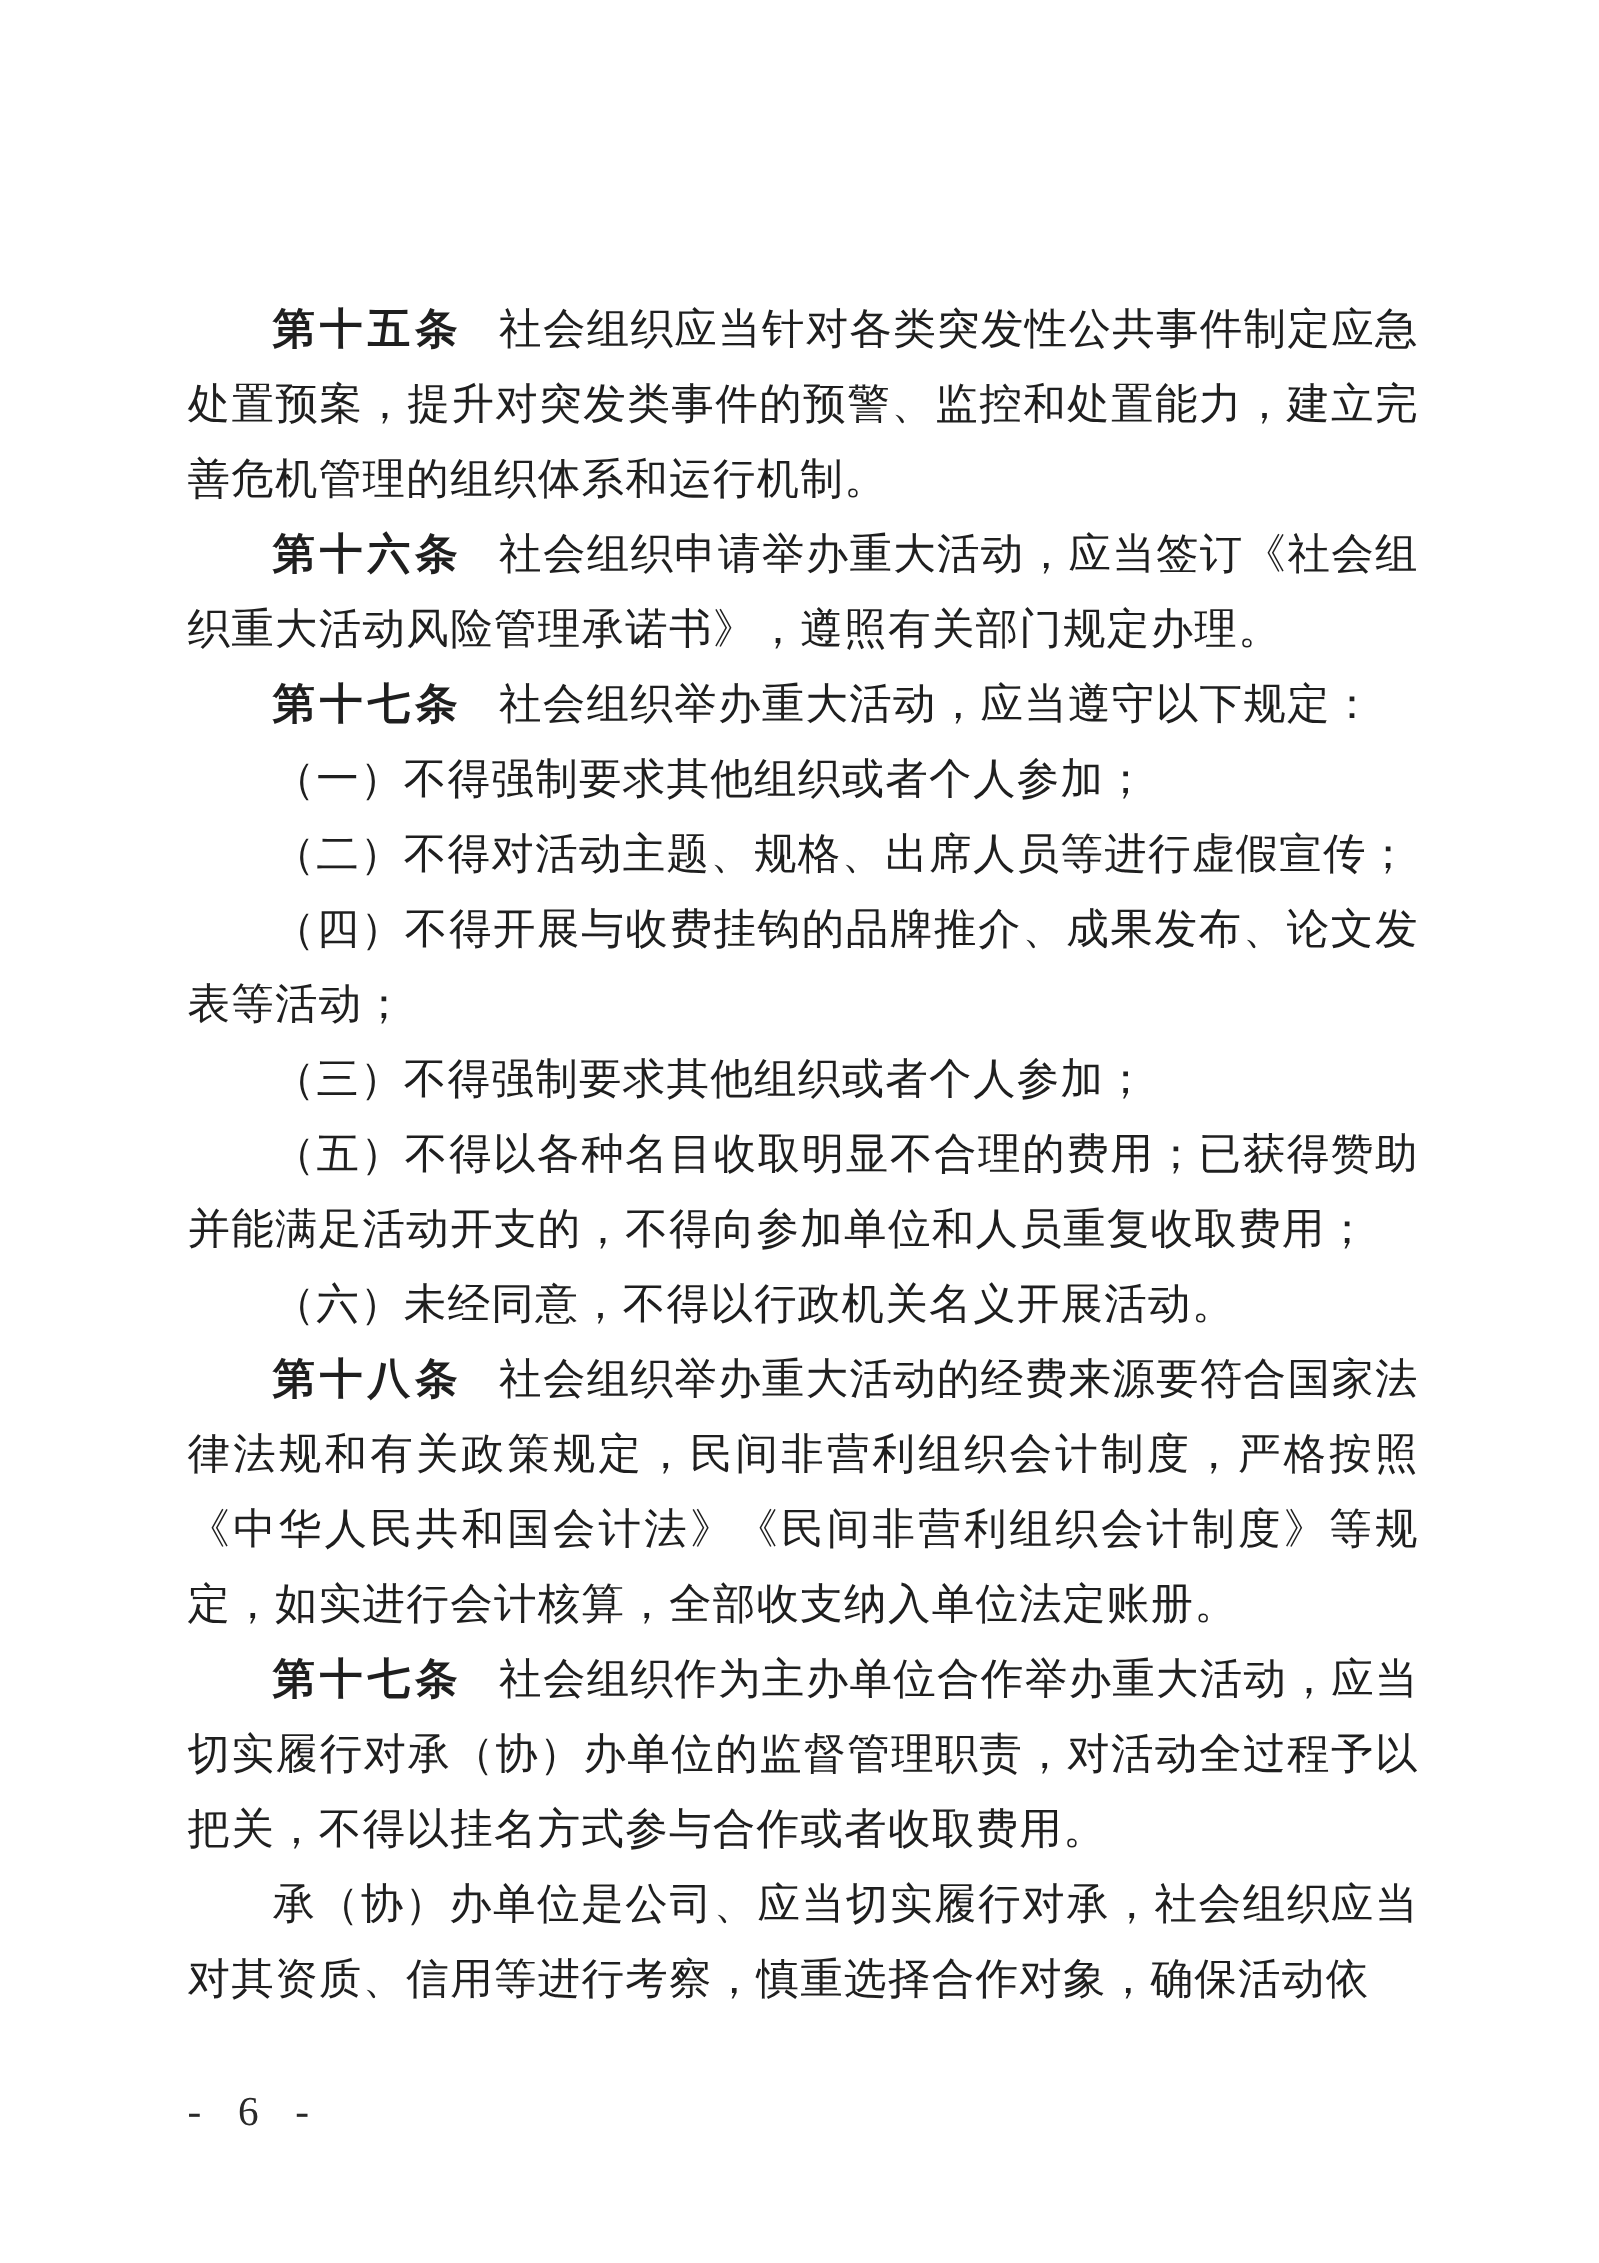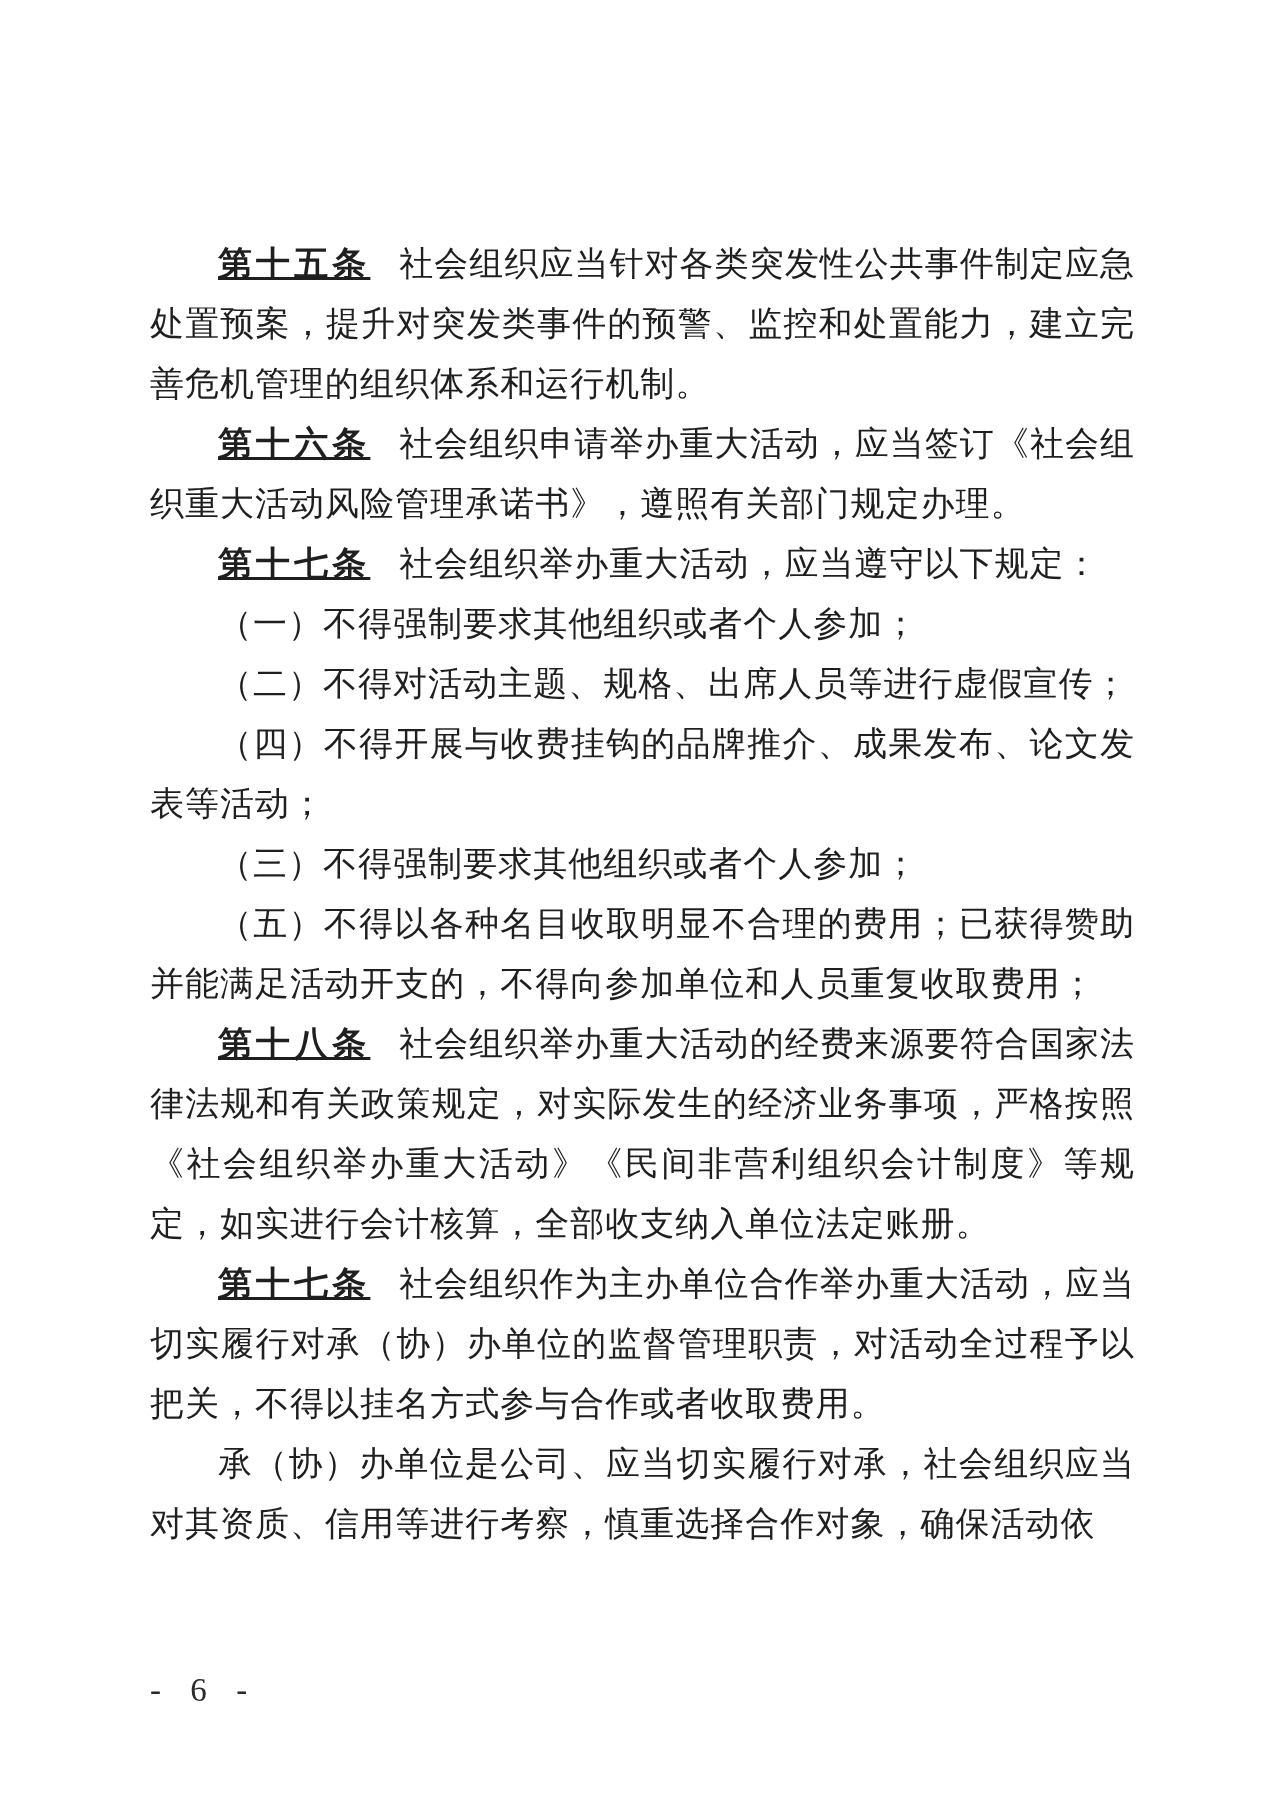--- a/index.html
+++ b/index.html
@@ -28,21 +28,20 @@
     line-height: 60px;
     letter-spacing: 0.03em;
     text-align: justify;
     text-indent: 2em;
     word-break: break-all;
   }
   .para .lead {
     font-weight: bold;
     letter-spacing: 0.12em;
     margin-right: 0.85em;
-    text-decoration: underline;
   }
   .page-footer {
     position: absolute;
     left: 150px;
     top: 1672px;
     font-size: 33px;
     letter-spacing: 0.32em;
     color: #2a2a2a;
     font-family: "Liberation Serif", "DejaVu Serif", serif;
   }
@@ -53,18 +52,19 @@
 <div class="page">
   <div class="doc-body">
       <p class="para"><span class="lead">第十五条</span><span>社会组织应当针对各类突发性公共事件制定应急处置预案，提升对突发类事件的预警、监控和处置能力，建立完善危机管理的组织体系和运行机制。</span></p>
       <p class="para"><span class="lead">第十六条</span><span>社会组织申请举办重大活动，应当签订《社会组织重大活动风险管理承诺书》，遵照有关部门规定办理。</span></p>
       <p class="para"><span class="lead">第十七条</span><span>社会组织举办重大活动，应当遵守以下规定：</span></p>
       <p class="para"><span>（一）不得强制要求其他组织或者个人参加；</span></p>
       <p class="para"><span>（二）不得对活动主题、规格、出席人员等进行虚假宣传；</span></p>
       <p class="para"><span>（四）不得开展与收费挂钩的品牌推介、成果发布、论文发表等活动；</span></p>
       <p class="para"><span>（三）不得强制要求其他组织或者个人参加；</span></p>
       <p class="para"><span>（五）不得以各种名目收取明显不合理的费用；已获得赞助并能满足活动开支的，不得向参加单位和人员重复收取费用；</span></p>
-      <p class="para"><span class="lead">第十八条</span><span>社会组织举办重大活动的经费来源要符合国家法律法规和有关政策规定，对实际发生的经济业务事项，严格按照《社会组织举办重大活动》《民间非营利组织会计制度》等规定，如实进行会计核算，全部收支纳入单位法定账册。</span></p>
+      <p class="para"><span>（六）未经同意，不得以行政机关名义开展活动。</span></p>
+      <p class="para"><span class="lead">第十八条</span><span>社会组织举办重大活动的经费来源要符合国家法律法规和有关政策规定，民间非营利组织会计制度，严格按照《中华人民共和国会计法》《民间非营利组织会计制度》等规定，如实进行会计核算，全部收支纳入单位法定账册。</span></p>
       <p class="para"><span class="lead">第十七条</span><span>社会组织作为主办单位合作举办重大活动，应当切实履行对承（协）办单位的监督管理职责，对活动全过程予以把关，不得以挂名方式参与合作或者收取费用。</span></p>
       <p class="para"><span>承（协）办单位是公司、应当切实履行对承，社会组织应当对其资质、信用等进行考察，慎重选择合作对象，确保活动依</span></p>
     </div>
   <div class="page-footer">- 6 -</div>
 </div>
 
 </body></html>

